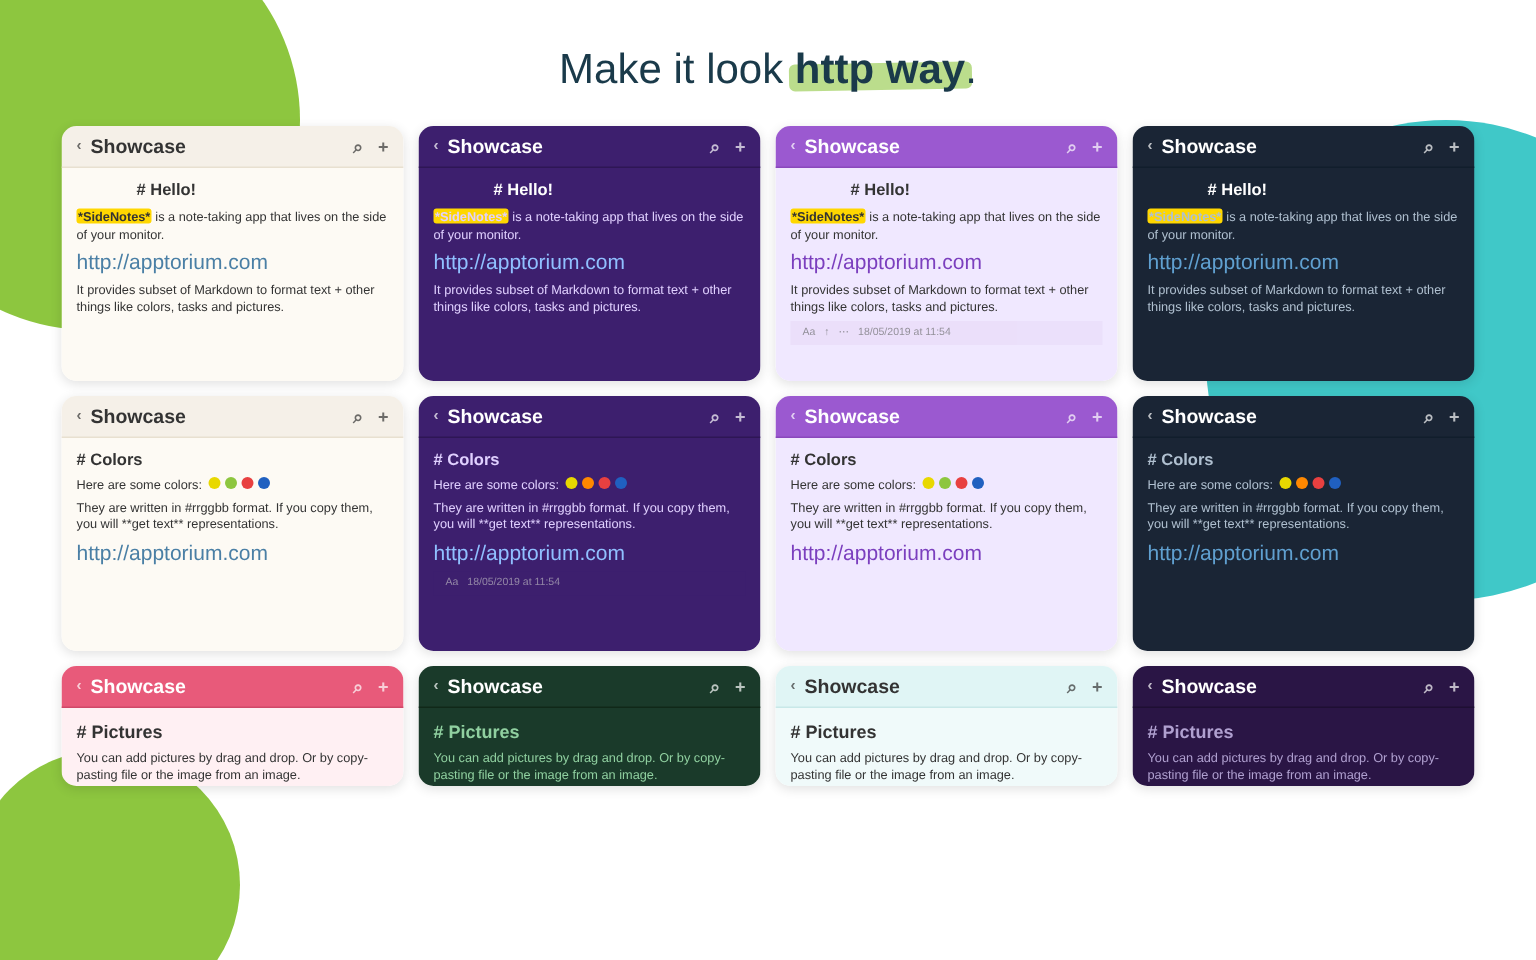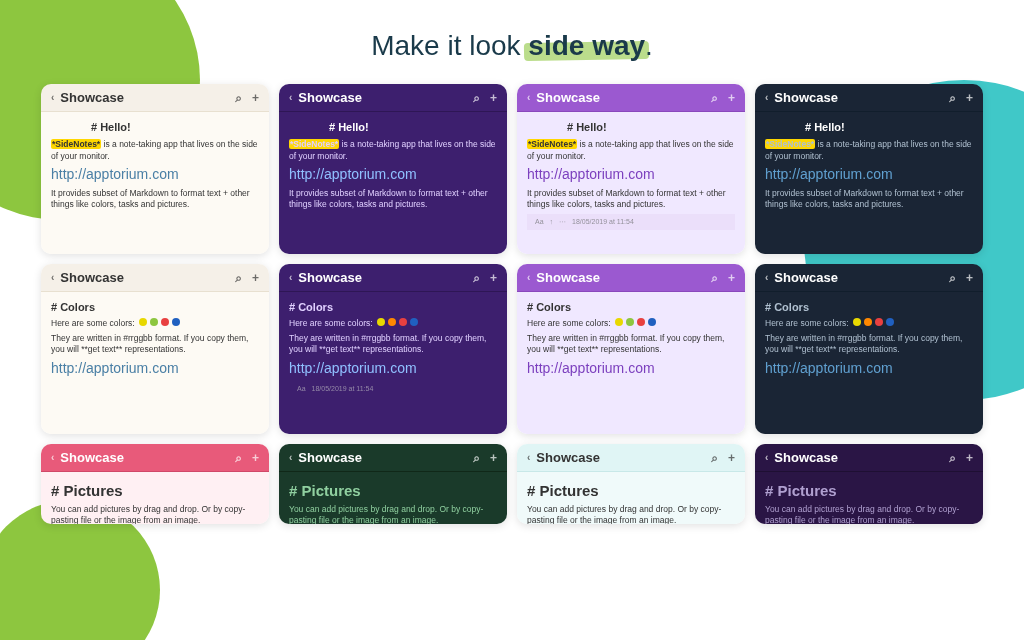--- a/index.html
+++ b/index.html
@@ -238,21 +238,21 @@
 
     
     .card-body .section-title {
       font-size: 11px;
       font-weight: 700;
       margin-bottom: 3px;
     }
 
     
     .card-body .pic-title {
-      font-size: 15px;
+      font-size: 12px;
       font-weight: 700;
       margin-bottom: 3px;
     }
 
     
     .theme-pink .card-header {
       background: #e85a7a;
       color: #fff;
       border-bottom: 1px solid #d04868;
     }
@@ -297,21 +297,21 @@
 </head>
 <body>
 
 <div class="bg-blob-green"></div>
 <div class="bg-blob-teal"></div>
 <div class="bg-blob-green2"></div>
 
 <div class="page-content">
 
   <p class="hero-subtitle">
-    <span>Make it look </span><span class="highlight">side way</span><span>.</span>
+    <span>Make it look </span><span class="highlight">http way</span><span>.</span>
   </p>
 
   <div class="cards-grid">
 
     <div class="showcase-card theme-light">
       <div class="card-header">
         <span class="chevron">‹</span>
         <span class="title">Showcase</span>
         <span class="icon">⌕</span>
         <span class="icon">+</span>

